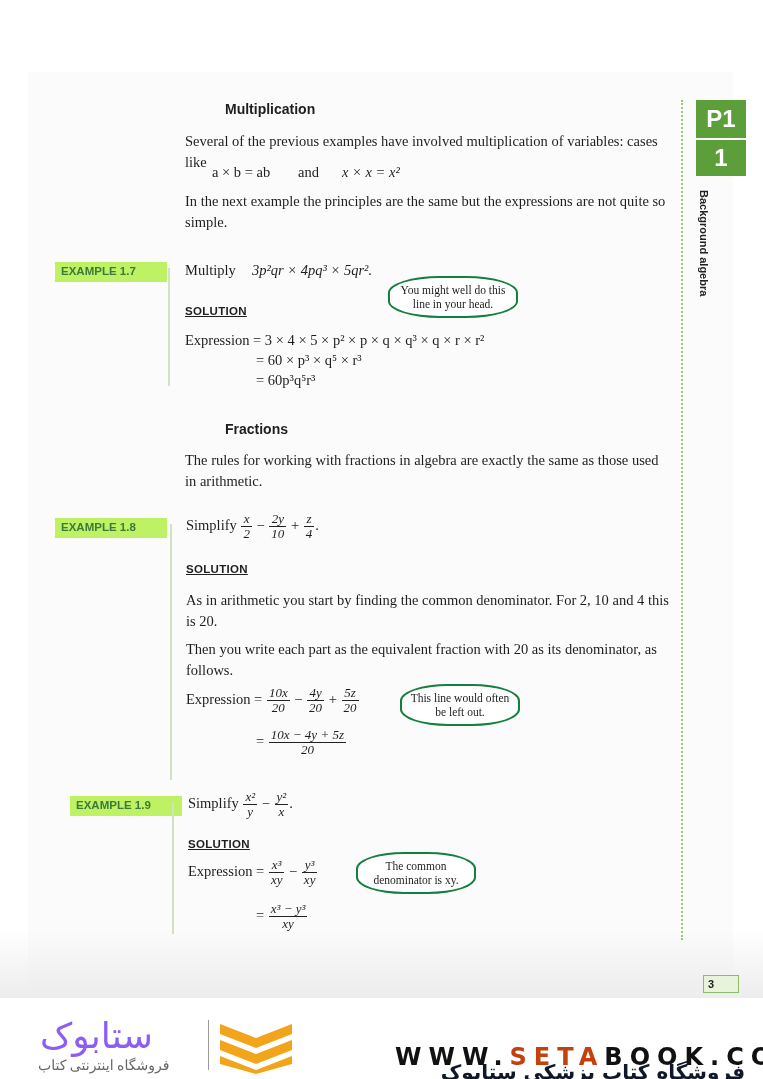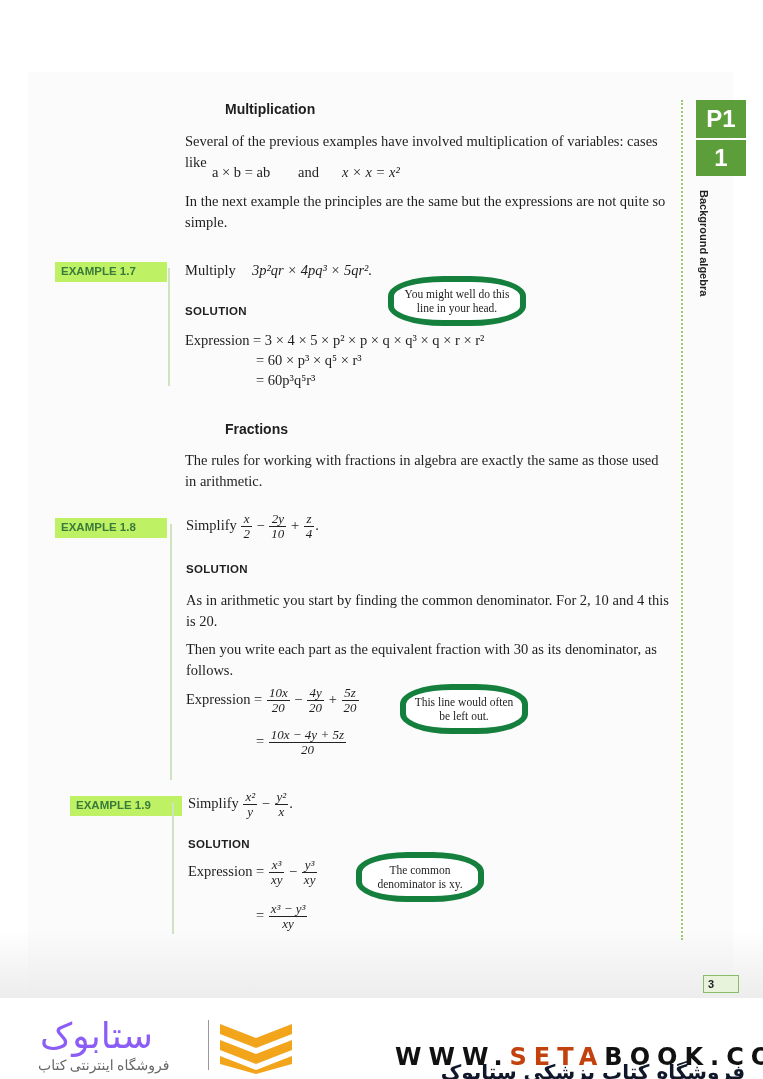--- a/index.html
+++ b/index.html
@@ -5,28 +5,28 @@
     html, body { margin:0; padding:0; }
     body { width:763px; height:1079px; position:relative; background:#ffffff; overflow:hidden;
       font-family:"Liberation Serif", serif; color:#1e1e1e; }
     .page { position:absolute; left:28px; top:72px; width:705px; height:920px; background:#fbfbfb; }
     .fade { position:absolute; left:0; top:930px; width:763px; height:70px;
       background:linear-gradient(#fbfbfb00, #ececec); }
     .serif { font-family:"Liberation Serif", serif; font-size:14.5px; line-height:21px; }
     .sans-b { font-family:"Liberation Sans", sans-serif; font-weight:bold; }
     .abs { position:absolute; }
     .h2 { font-size:14px;padding-left:40px; }
-    .sol { font-size:11.5px; letter-spacing:0.3px; }
+    .sol { font-size:11.5px; letter-spacing:0.3px;text-decoration:underline; }
     .ex-label { position:absolute; background:#bef264; color:#3a7a3a; font-family:"Liberation Sans", sans-serif;
       font-weight:bold; font-size:11.5px; padding:3px 6px; width:100px; height:14px; }
     .ex-line { position:absolute; width:2px; background:#cfe3c2; }
     .frac { display:inline-block; vertical-align:middle; text-align:center; font-style:italic; font-size:13px; line-height:14px; margin:0 1px; }
     .frac .n { display:block; border-bottom:1px solid #222; padding:0 2px; }
     .frac .d { display:block; padding:0 2px; }
-    .bubble { position:absolute; background:#fff; border:6px solid #15803d; border-radius:40%;
+    .bubble { position:absolute; background:#fff; border:2px solid #15803d; border-radius:40%;
       font-size:11.5px; line-height:14px; text-align:center; padding:5px 8px; font-family:"Liberation Serif", serif; }
     .tab { position:absolute; left:696px; width:50px; color:#fff; font-family:"Liberation Sans", sans-serif; font-weight:bold; text-align:center; }
     .dotline { position:absolute; left:681px; top:100px; height:840px; border-left:2px dotted #9acb6c; }
     .vert { position:absolute; left:698px; top:190px; font-family:"Liberation Sans", sans-serif; font-weight:bold; font-size:11px;
       writing-mode:vertical-rl; color:#222; }
     .pageno { position:absolute; left:703px; top:975px; width:30px; height:16px; border:1px solid #8abb66; background:#e8f3dc;
       font-family:"Liberation Sans", sans-serif; font-weight:bold; font-size:11px; text-align:left; padding-left:4px; line-height:16px; }
     .footer { position:absolute; left:0; top:998px; width:763px; height:81px; background:#ffffff; }
     .fa-title { position:absolute; right:18px; top:1060px; font-family:"DejaVu Sans", sans-serif; font-size:20px; font-weight:bold; color:#0f172a; direction:rtl; }
     .url { position:absolute; left:395px; top:1043px; font-family:"DejaVu Sans", sans-serif; font-size:24px; font-weight:bold; letter-spacing:7px; color:#111; }
@@ -69,21 +69,21 @@
 <div class="ex-label" style="left:55px;top:518px;">EXAMPLE 1.8</div>
 <div class="ex-line" style="left:170px;top:524px;height:256px;"></div>
 <div class="abs serif" style="left:186px;top:512px;">
   <span>Simplify</span>
   <span class="frac"><span class="n">x</span><span class="d">2</span></span> −
   <span class="frac"><span class="n">2y</span><span class="d">10</span></span> +
   <span class="frac"><span class="n">z</span><span class="d">4</span></span>.
 </div>
 <div class="abs sans-b sol" style="left:186px;top:563px;">SOLUTION</div>
 <div class="abs serif" style="left:186px;top:590px;width:485px;">As in arithmetic you start by finding the common denominator. For 2, 10 and 4 this is 20.</div>
-<div class="abs serif" style="left:186px;top:639px;width:485px;">Then you write each part as the equivalent fraction with 30 as its denominator, as follows.</div>
+<div class="abs serif" style="left:186px;top:639px;width:485px;">Then you write each part as the equivalent fraction with 20 as its denominator, as follows.</div>
 <div class="abs serif" style="left:186px;top:686px;">
   <span>Expression</span> =
   <span class="frac"><span class="n">10x</span><span class="d">20</span></span> −
   <span class="frac"><span class="n">4y</span><span class="d">20</span></span> +
   <span class="frac"><span class="n">5z</span><span class="d">20</span></span>
 </div>
 <div class="abs serif" style="left:256px;top:728px;">=
   <span class="frac"><span class="n">10x − 4y + 5z</span><span class="d">20</span></span>
 </div>
 <div class="bubble" style="left:400px;top:684px;width:100px;">This line would often be left out.</div>

